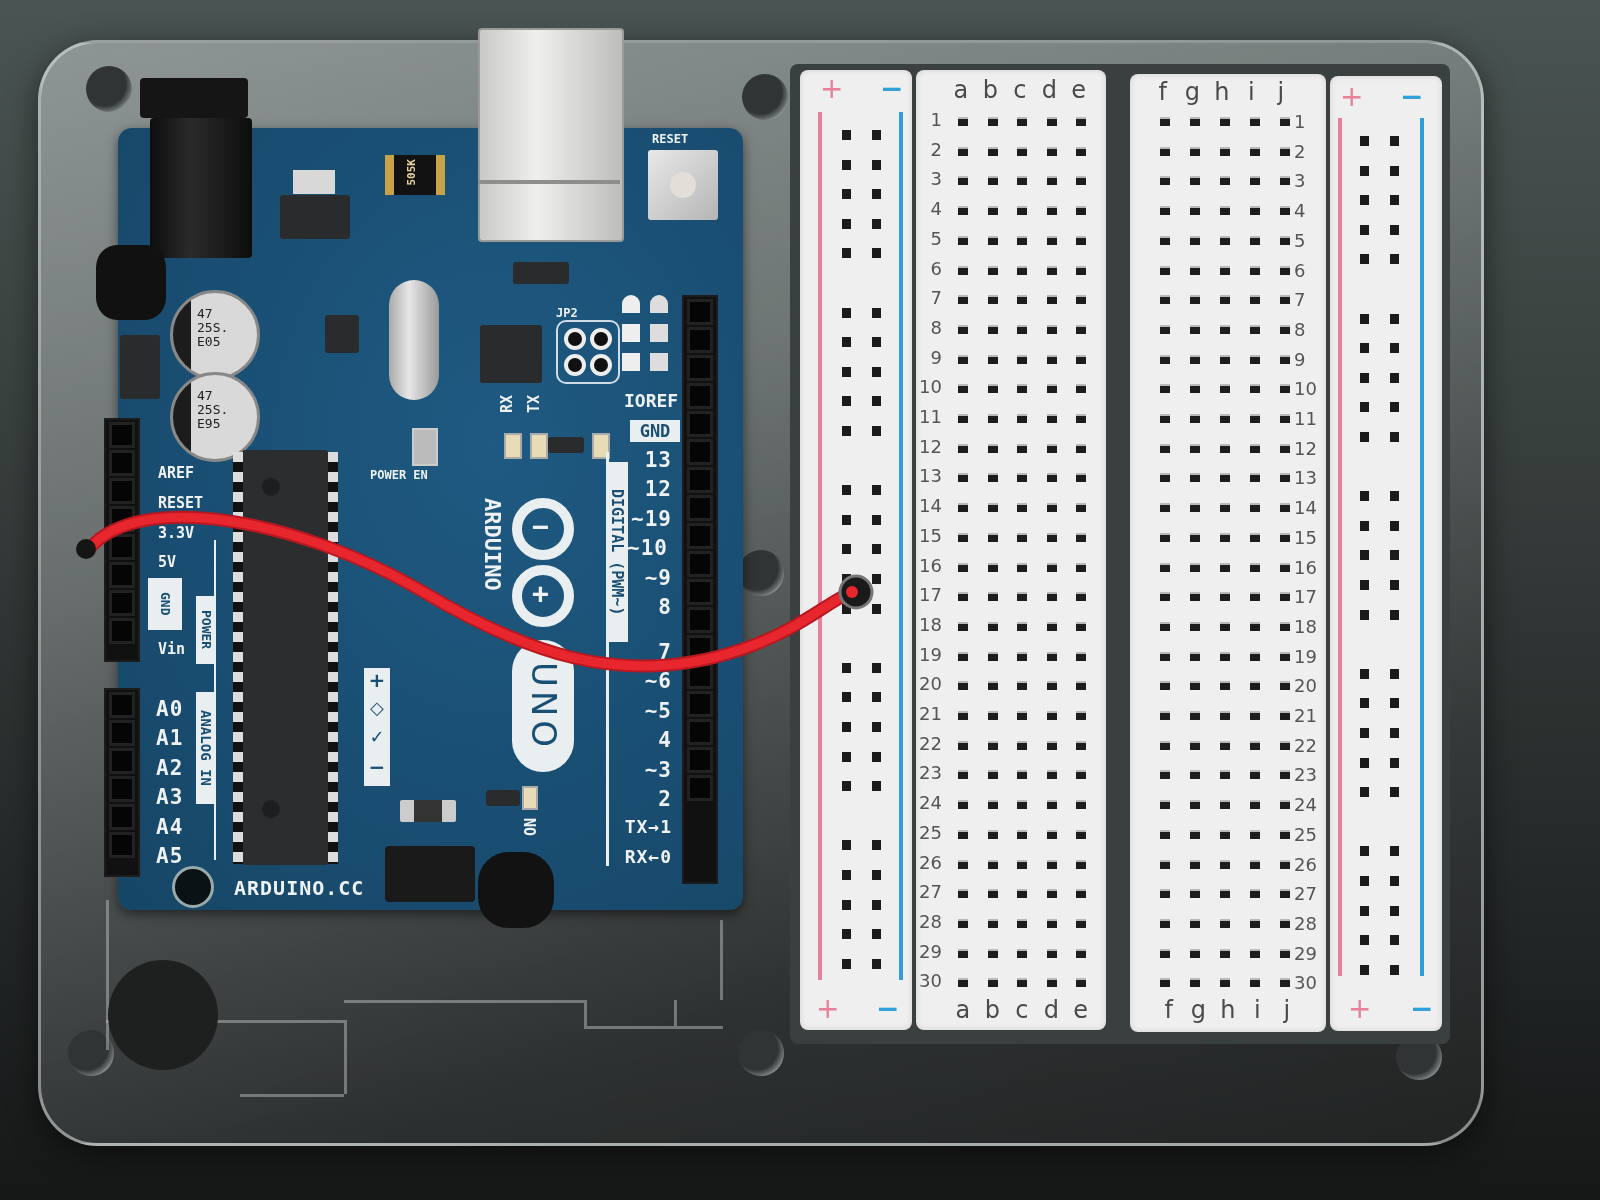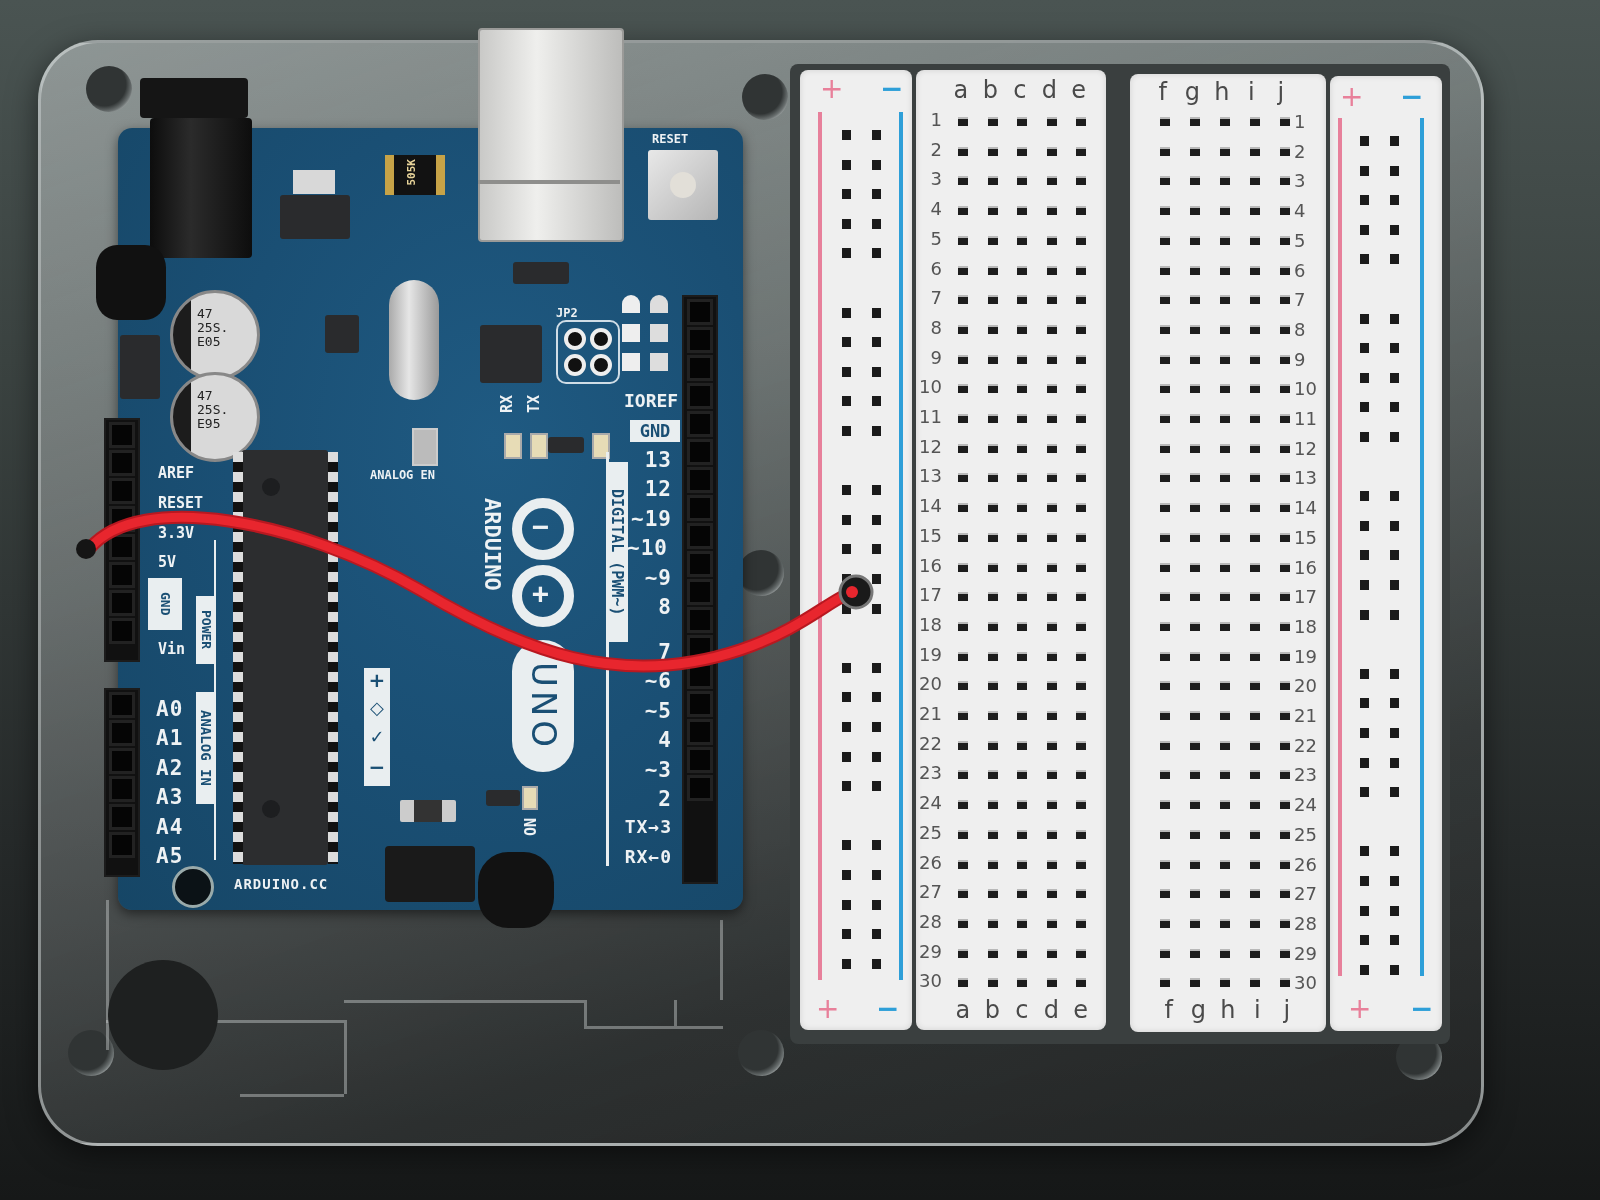--- a/index.html
+++ b/index.html
@@ -125,21 +125,21 @@
 </div>
 <div class="abs" style="left:622px;top:295px;width:18px;height:86px;background:repeating-linear-gradient(180deg,#eee 0 18px,transparent 18px 29px);border-radius:9px;"></div>
 <div class="abs" style="left:650px;top:295px;width:18px;height:86px;background:repeating-linear-gradient(180deg,#ddd 0 18px,transparent 18px 29px);border-radius:9px;"></div>
 
 <div class="abs mono vlabel" style="left:498px;top:395px;font-size:15px;transform:rotate(180deg);">RX</div>
 <div class="abs mono vlabel" style="left:525px;top:395px;font-size:15px;transform:rotate(180deg);">TX</div>
 <div class="abs" style="left:504px;top:433px;width:14px;height:22px;background:#e7dcb6;border:2px solid #aaa;"></div>
 <div class="abs" style="left:530px;top:433px;width:14px;height:22px;background:#e7dcb6;border:2px solid #aaa;"></div>
 <div class="abs chip" style="left:548px;top:437px;width:36px;height:16px;"></div>
 <div class="abs" style="left:592px;top:433px;width:14px;height:22px;background:#e7dcb6;border:2px solid #aaa;"></div>
-<div class="abs mono" style="left:370px;top:468px;font-size:12px;">ANALOG EN</div>
+<div class="abs mono" style="left:370px;top:468px;font-size:12px;">POWER EN</div>
 <div class="abs" style="left:412px;top:428px;width:22px;height:34px;border:2px solid #ccc;background:#bbb;"></div>
 
 <div class="abs mono" style="left:624px;top:390px;font-size:18px;">IOREF</div>
 <div class="abs boxlbl" style="left:630px;top:420px;width:50px;height:22px;font-size:17px;text-align:center;line-height:22px;">GND</div>
 
 <div class="abs hdr" style="left:682px;top:295px;width:32px;height:585px;">
   <div class="hdr-cell"></div>
   <div class="hdr-cell"></div>
   <div class="hdr-cell"></div>
   <div class="hdr-cell"></div>
@@ -164,21 +164,21 @@
 <div class="abs mono pin-label" style="left:612px;top:507px;width:60px;text-align:right;">~19</div>
 <div class="abs mono pin-label" style="left:608px;top:536px;width:60px;text-align:right;">~10</div>
 <div class="abs mono pin-label" style="left:612px;top:566px;width:60px;text-align:right;">~9</div>
 <div class="abs mono pin-label" style="left:612px;top:595px;width:60px;text-align:right;">8</div>
 <div class="abs mono pin-label" style="left:612px;top:640px;width:60px;text-align:right;">7</div>
 <div class="abs mono pin-label" style="left:612px;top:669px;width:60px;text-align:right;">~6</div>
 <div class="abs mono pin-label" style="left:612px;top:699px;width:60px;text-align:right;">~5</div>
 <div class="abs mono pin-label" style="left:612px;top:728px;width:60px;text-align:right;">4</div>
 <div class="abs mono pin-label" style="left:612px;top:758px;width:60px;text-align:right;">~3</div>
 <div class="abs mono pin-label" style="left:612px;top:787px;width:60px;text-align:right;">2</div>
-<div class="abs mono pin-label" style="left:600px;top:816px;width:72px;text-align:right;font-size:18px;">TX→3</div>
+<div class="abs mono pin-label" style="left:600px;top:816px;width:72px;text-align:right;font-size:18px;">TX→1</div>
 <div class="abs mono pin-label" style="left:600px;top:846px;width:72px;text-align:right;font-size:18px;">RX←0</div>
 <div class="abs" style="left:606px;top:452px;width:3px;height:414px;background:#e9eef0;"></div>
 <div class="abs boxlbl vlabel" style="left:606px;top:462px;width:22px;height:180px;font-size:15px;text-align:center;line-height:22px;">DIGITAL (PWM~)</div>
 
 <div class="abs" style="left:512px;top:498px;width:62px;height:62px;border-radius:50%;border:10px solid #e9eef0;box-sizing:border-box;">
   <span class="abs mono" style="left:10px;top:2px;font-size:28px;">−</span>
 </div>
 <div class="abs" style="left:512px;top:565px;width:62px;height:62px;border-radius:50%;border:10px solid #e9eef0;box-sizing:border-box;">
   <span class="abs mono" style="left:10px;top:2px;font-size:28px;">+</span>
 </div>
@@ -237,21 +237,21 @@
 </div>
 <div class="abs smd" style="left:400px;top:800px;width:56px;height:22px;"></div>
 <div class="abs chip" style="left:486px;top:790px;width:34px;height:16px;"></div>
 <div class="abs" style="left:522px;top:786px;width:12px;height:20px;background:#e7dcb6;border:2px solid #aaa;"></div>
 <div class="abs mono vlabel" style="left:522px;top:818px;font-size:15px;transform:rotate(180deg);">ON</div>
 
 <div class="abs" style="left:385px;top:846px;width:90px;height:56px;background:#1a1a1a;border-radius:4px;"></div>
 
 <div class="abs" style="left:478px;top:852px;width:76px;height:76px;background:#121212;border-radius:40%;"></div>
 <div class="abs" style="left:172px;top:866px;width:36px;height:36px;border-radius:50%;background:#0b1216;border:3px solid #9aa;"></div>
-<div class="abs mono" style="left:234px;top:876px;font-size:14px;letter-spacing:1px;">ARDUINO.CC</div>
+<div class="abs mono" style="left:234px;top:876px;font-size:20px;letter-spacing:1px;">ARDUINO.CC</div>
 
 <div class="abs bb" style="left:800px;top:70px;width:112px;height:960px;"></div>
 <div class="abs bb" style="left:916px;top:70px;width:190px;height:960px;"></div>
 <div class="abs bb" style="left:1130px;top:74px;width:196px;height:958px;"></div>
 <div class="abs bb" style="left:1330px;top:76px;width:112px;height:955px;"></div>
 
 <div class="abs rail-red" style="left:818px;top:112px;height:868px;"></div>
 <div class="abs rail-blue" style="left:899px;top:112px;height:868px;"></div>
 <div class="abs rail-red" style="left:1338px;top:118px;height:858px;"></div>
 <div class="abs rail-blue" style="left:1420px;top:118px;height:858px;"></div>

